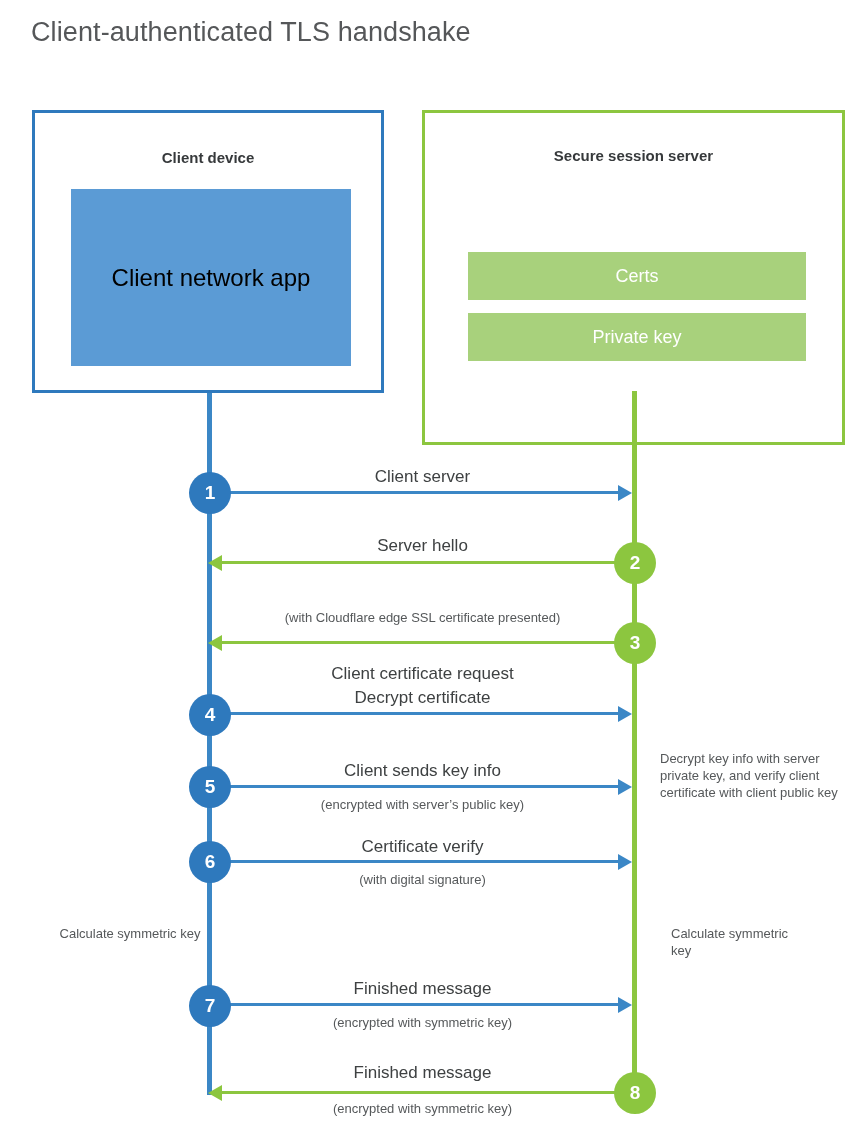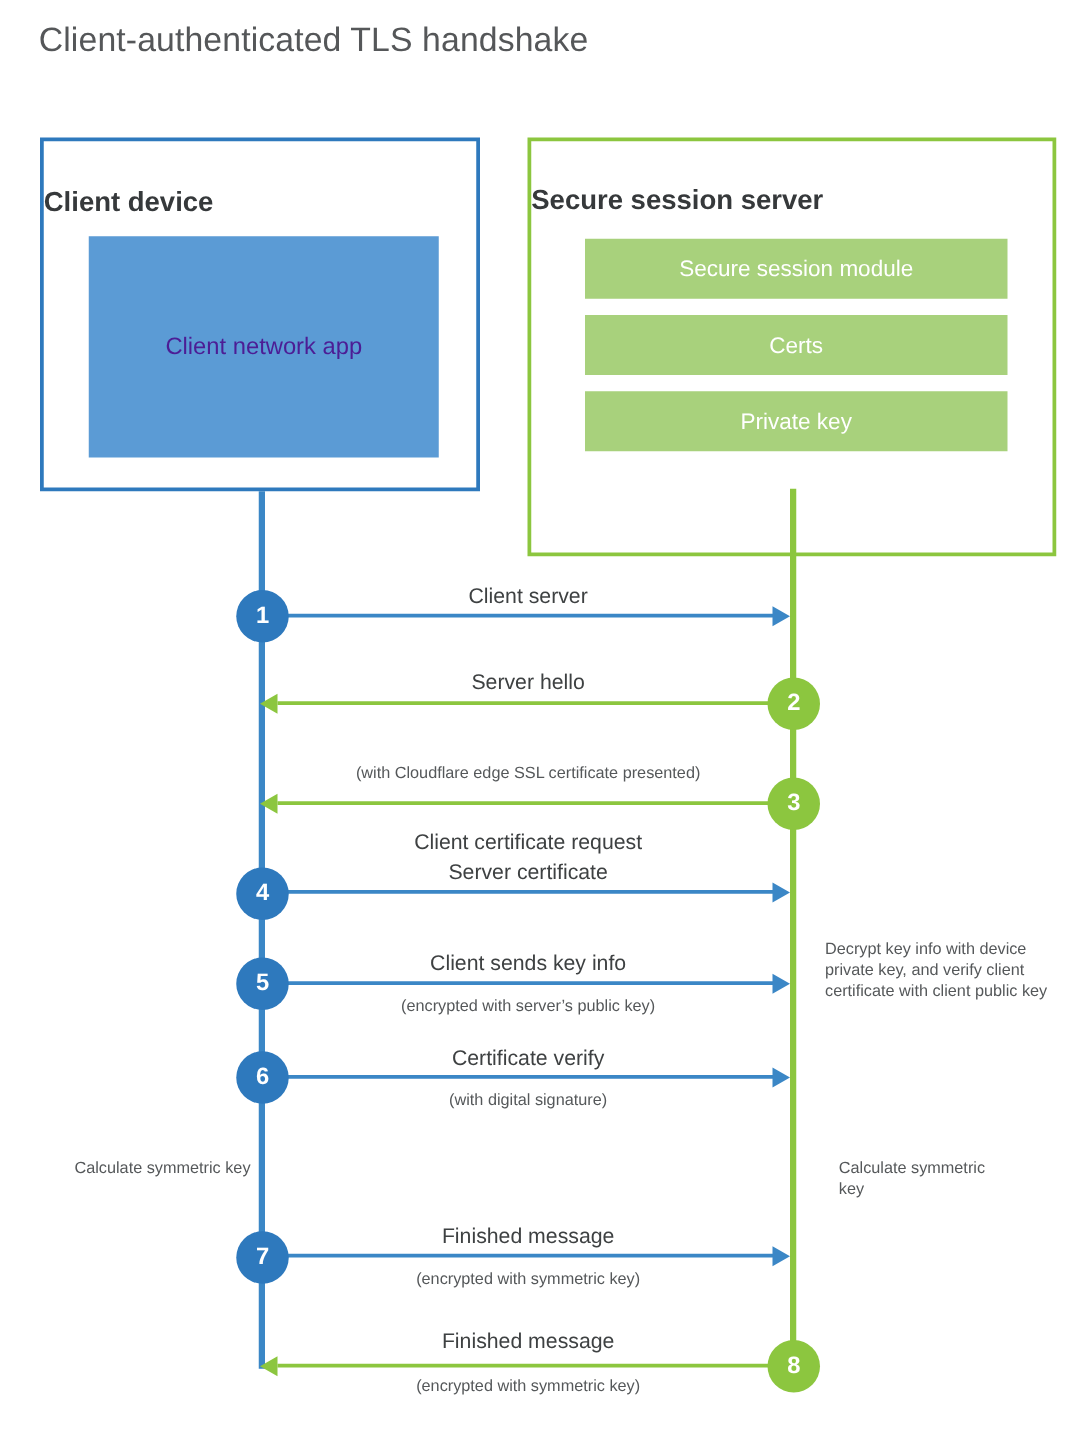--- a/index.html
+++ b/index.html
@@ -16,29 +16,29 @@
     font-size:27px;font-weight:400;color:#555759;
     letter-spacing:.1px;white-space:nowrap;
   }
 
   
   .actor-box{position:absolute;background:#ffffff;box-sizing:border-box;}
   #client-box{left:32px;top:110px;width:352px;height:283px;border:3px solid #2e79bd;}
   #server-box{left:422px;top:110px;width:423px;height:335px;border:3px solid #8cc63f;}
 
   .box-title{
-    position:absolute;left:0;right:0;
-    font-size:22px;font-weight:700;color:#36393b;
+    position:absolute;left:0;right:0;text-align:center;
+    font-size:15px;font-weight:700;color:#36393b;
   }
   #client-box .box-title{top:36px;}
   #server-box .box-title{top:34px;}
 
   .client-app{
     position:absolute;left:36px;top:76px;width:280px;height:177px;
-    background:#5b9bd5;color:#4c1d95;font-size:19px;line-height:27px;
+    background:#5b9bd5;color:#000000;font-size:24px;line-height:27px;
     display:flex;align-items:center;justify-content:center;text-align:center;
     font-weight:400;
   }
 
   .server-item{
     position:absolute;left:43px;width:338px;height:48px;
     background:#a8d17c;color:#ffffff;font-size:18px;
     display:flex;align-items:center;justify-content:center;text-align:center;
     font-weight:400;
   }
@@ -98,21 +98,20 @@
 
   <div class="title">Client-authenticated TLS handshake</div>
 
   <div class="actor-box" id="client-box">
     <div class="box-title">Client device</div>
     <div class="client-app">Client network app</div>
   </div>
 
   <div class="actor-box" id="server-box">
     <div class="box-title">Secure session server</div>
-    <div class="server-item i0">Secure session module</div>
     <div class="server-item i2">Private key</div>
     <div class="server-item i1">Certs</div>
   </div>
 
   <div class="lifeline" id="client-lifeline"></div>
   <div class="lifeline" id="server-lifeline"></div>
 
   <div class="msg-label" style="left:210px;top:467px;width:425px;">Client server</div>
   <div class="arrow-line blue" style="left:210px;top:491px;width:410px;"></div>
   <div class="arrow-head right blue" style="left:618px;top:485px;"></div>
@@ -122,21 +121,21 @@
   <div class="arrow-line green" style="left:222px;top:561px;width:412px;"></div>
   <div class="arrow-head left green" style="left:208px;top:555px;"></div>
   <div class="msg-sub" style="left:210px;top:572px;width:425px;margin-top:38px;">(with Cloudflare edge SSL certificate presented)</div>
   <div class="step-circle green" style="left:614px;top:542px;">2</div>
 
   <div class="msg-label" style="left:210px;top:617px;width:425px;margin-top:47px;">Client certificate request</div>
   <div class="arrow-line green" style="left:222px;top:641px;width:412px;"></div>
   <div class="arrow-head left green" style="left:208px;top:635px;"></div>
   <div class="step-circle green" style="left:614px;top:622px;">3</div>
 
-  <div class="msg-label" style="left:210px;top:688px;width:425px;">Server certificate</div>
+  <div class="msg-label" style="left:210px;top:688px;width:425px;">Decrypt certificate</div>
   <div class="arrow-line blue" style="left:210px;top:712px;width:410px;"></div>
   <div class="arrow-head right blue" style="left:618px;top:706px;"></div>
   <div class="step-circle blue" style="left:189px;top:694px;">4</div>
 
   <div class="msg-label" style="left:210px;top:761px;width:425px;">Client sends key info</div>
   <div class="arrow-line blue" style="left:210px;top:785px;width:410px;"></div>
   <div class="arrow-head right blue" style="left:618px;top:779px;"></div>
   <div class="msg-sub" style="left:210px;top:797px;width:425px;">(encrypted with server’s public key)</div>
   <div class="step-circle blue" style="left:189px;top:766px;">5</div>
 
@@ -151,19 +150,19 @@
   <div class="arrow-head right blue" style="left:618px;top:997px;"></div>
   <div class="msg-sub" style="left:210px;top:1015px;width:425px;">(encrypted with symmetric key)</div>
   <div class="step-circle blue" style="left:189px;top:985px;">7</div>
 
   <div class="msg-label" style="left:210px;top:1063px;width:425px;">Finished message</div>
   <div class="arrow-line green" style="left:222px;top:1091px;width:412px;"></div>
   <div class="arrow-head left green" style="left:208px;top:1085px;"></div>
   <div class="msg-sub" style="left:210px;top:1101px;width:425px;">(encrypted with symmetric key)</div>
   <div class="step-circle green" style="left:614px;top:1072px;">8</div>
 
-  <div class="side-note left" style="left:660px;top:750px;width:180px;">Decrypt key info with device private key, and verify client certificate with client public key</div>
+  <div class="side-note left" style="left:660px;top:750px;width:180px;">Decrypt key info with server private key, and verify client certificate with client public key</div>
 
   <div class="side-note center" style="left:55px;top:925px;width:150px;">Calculate symmetric key</div>
 
   <div class="side-note left" style="left:671px;top:925px;width:130px;">Calculate symmetric key</div>
 
 </div>
 
 </body></html>

